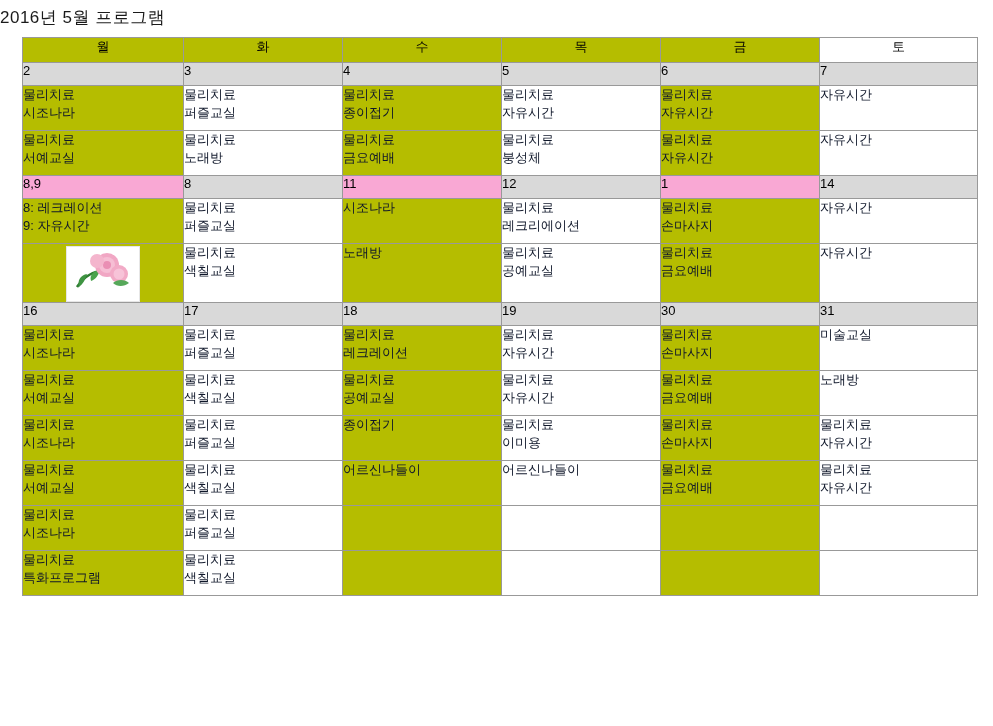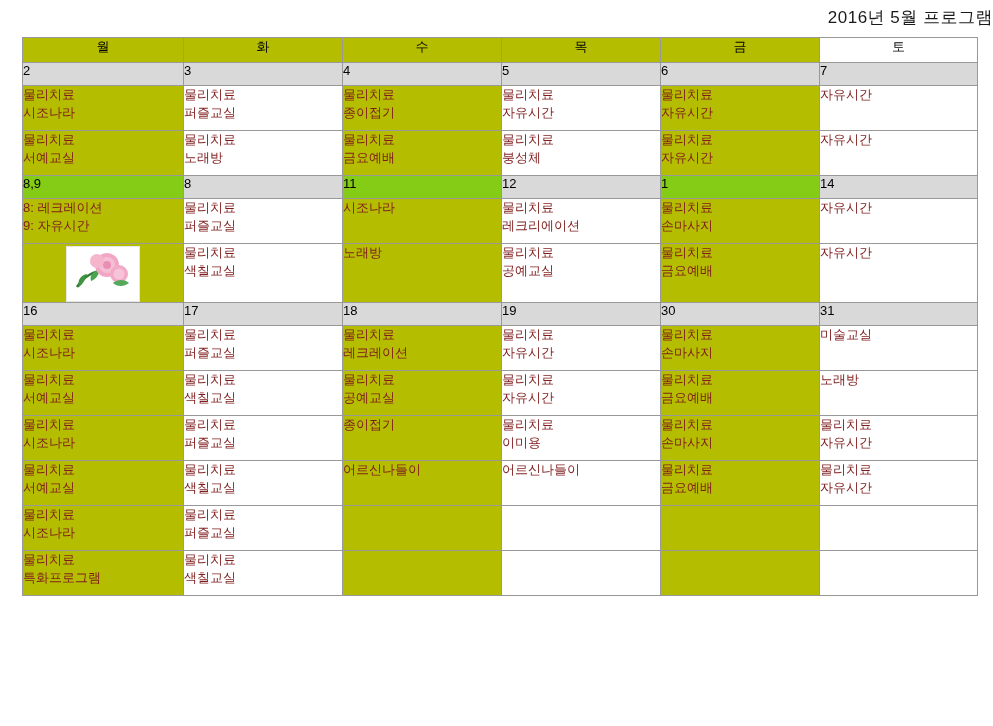--- a/index.html
+++ b/index.html
@@ -14,21 +14,21 @@
     color: #000000;
     overflow: hidden;
   }
   .page {
     position: relative;
     width: 993px;
     height: 726px;
     box-sizing: border-box;
   }
   .title {
-    text-align: right;
+    text-align: left;
     font-size: 17px;
     color: #1a1a1a;
     padding-top: 6px;
     padding-bottom: 8px;
     letter-spacing: 0.5px;
   }
   table.calendar {
     border-collapse: collapse;
     table-layout: fixed;
     margin: 0 22px;
@@ -54,32 +54,32 @@
   td.daynum {
     height: 22px;
     font-size: 13px;
     padding: 2px 0 0 6px;
     background: #d9d9d9;
     color: #000;
     border-top: 1px dotted #777;
     border-bottom: 1px solid #999;
   }
   td.daynum.olive {
-    background: #84cc16;
+    background: #f9a8d4;
   }
   td.daynum.blank {
     background: #ffffff;
   }
   td.cell {
     height: 44px;
     font-size: 13px;
     padding: 4px 6px 3px 6px;
     line-height: 1.35;
     background: #ffffff;
-    color: #7f1d1d;
+    color: #0f172a;
   }
   td.cell.olive {
     background: #b5bd00;
   }
   td.cell.empty {
     background: #ffffff;
   }
   td.cell .l1, td.cell .l2 {
     display: block;
     white-space: nowrap;

